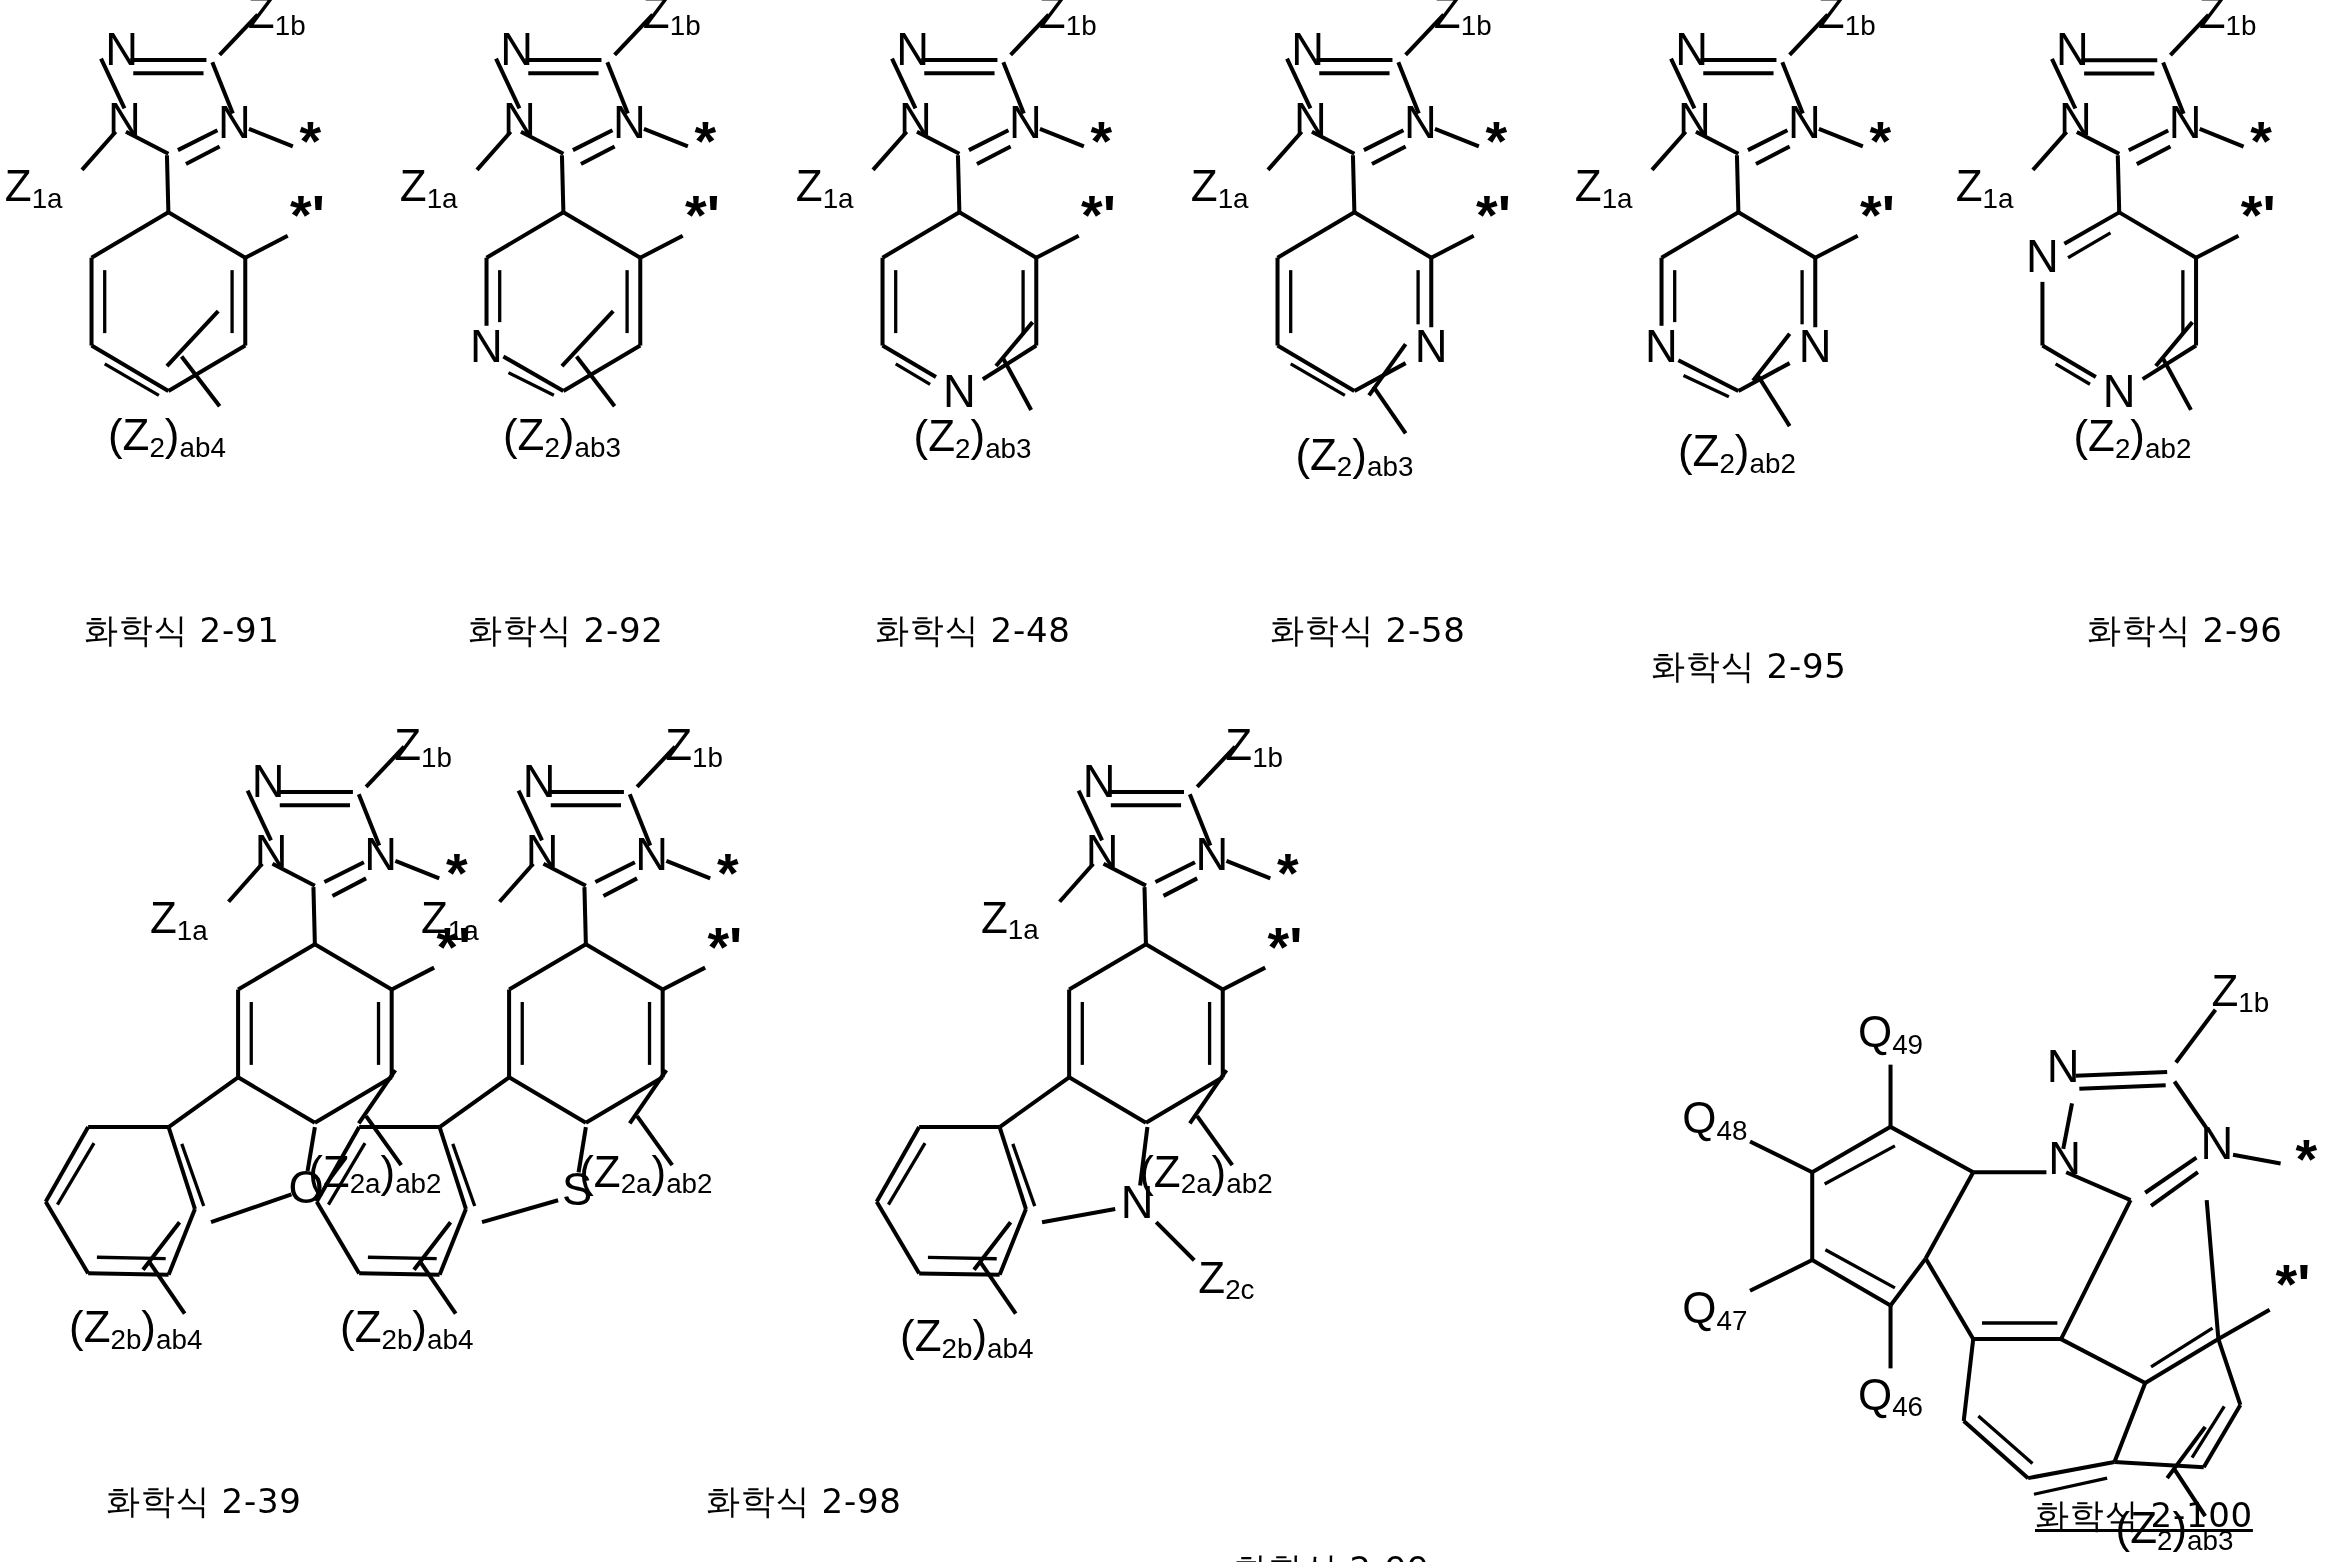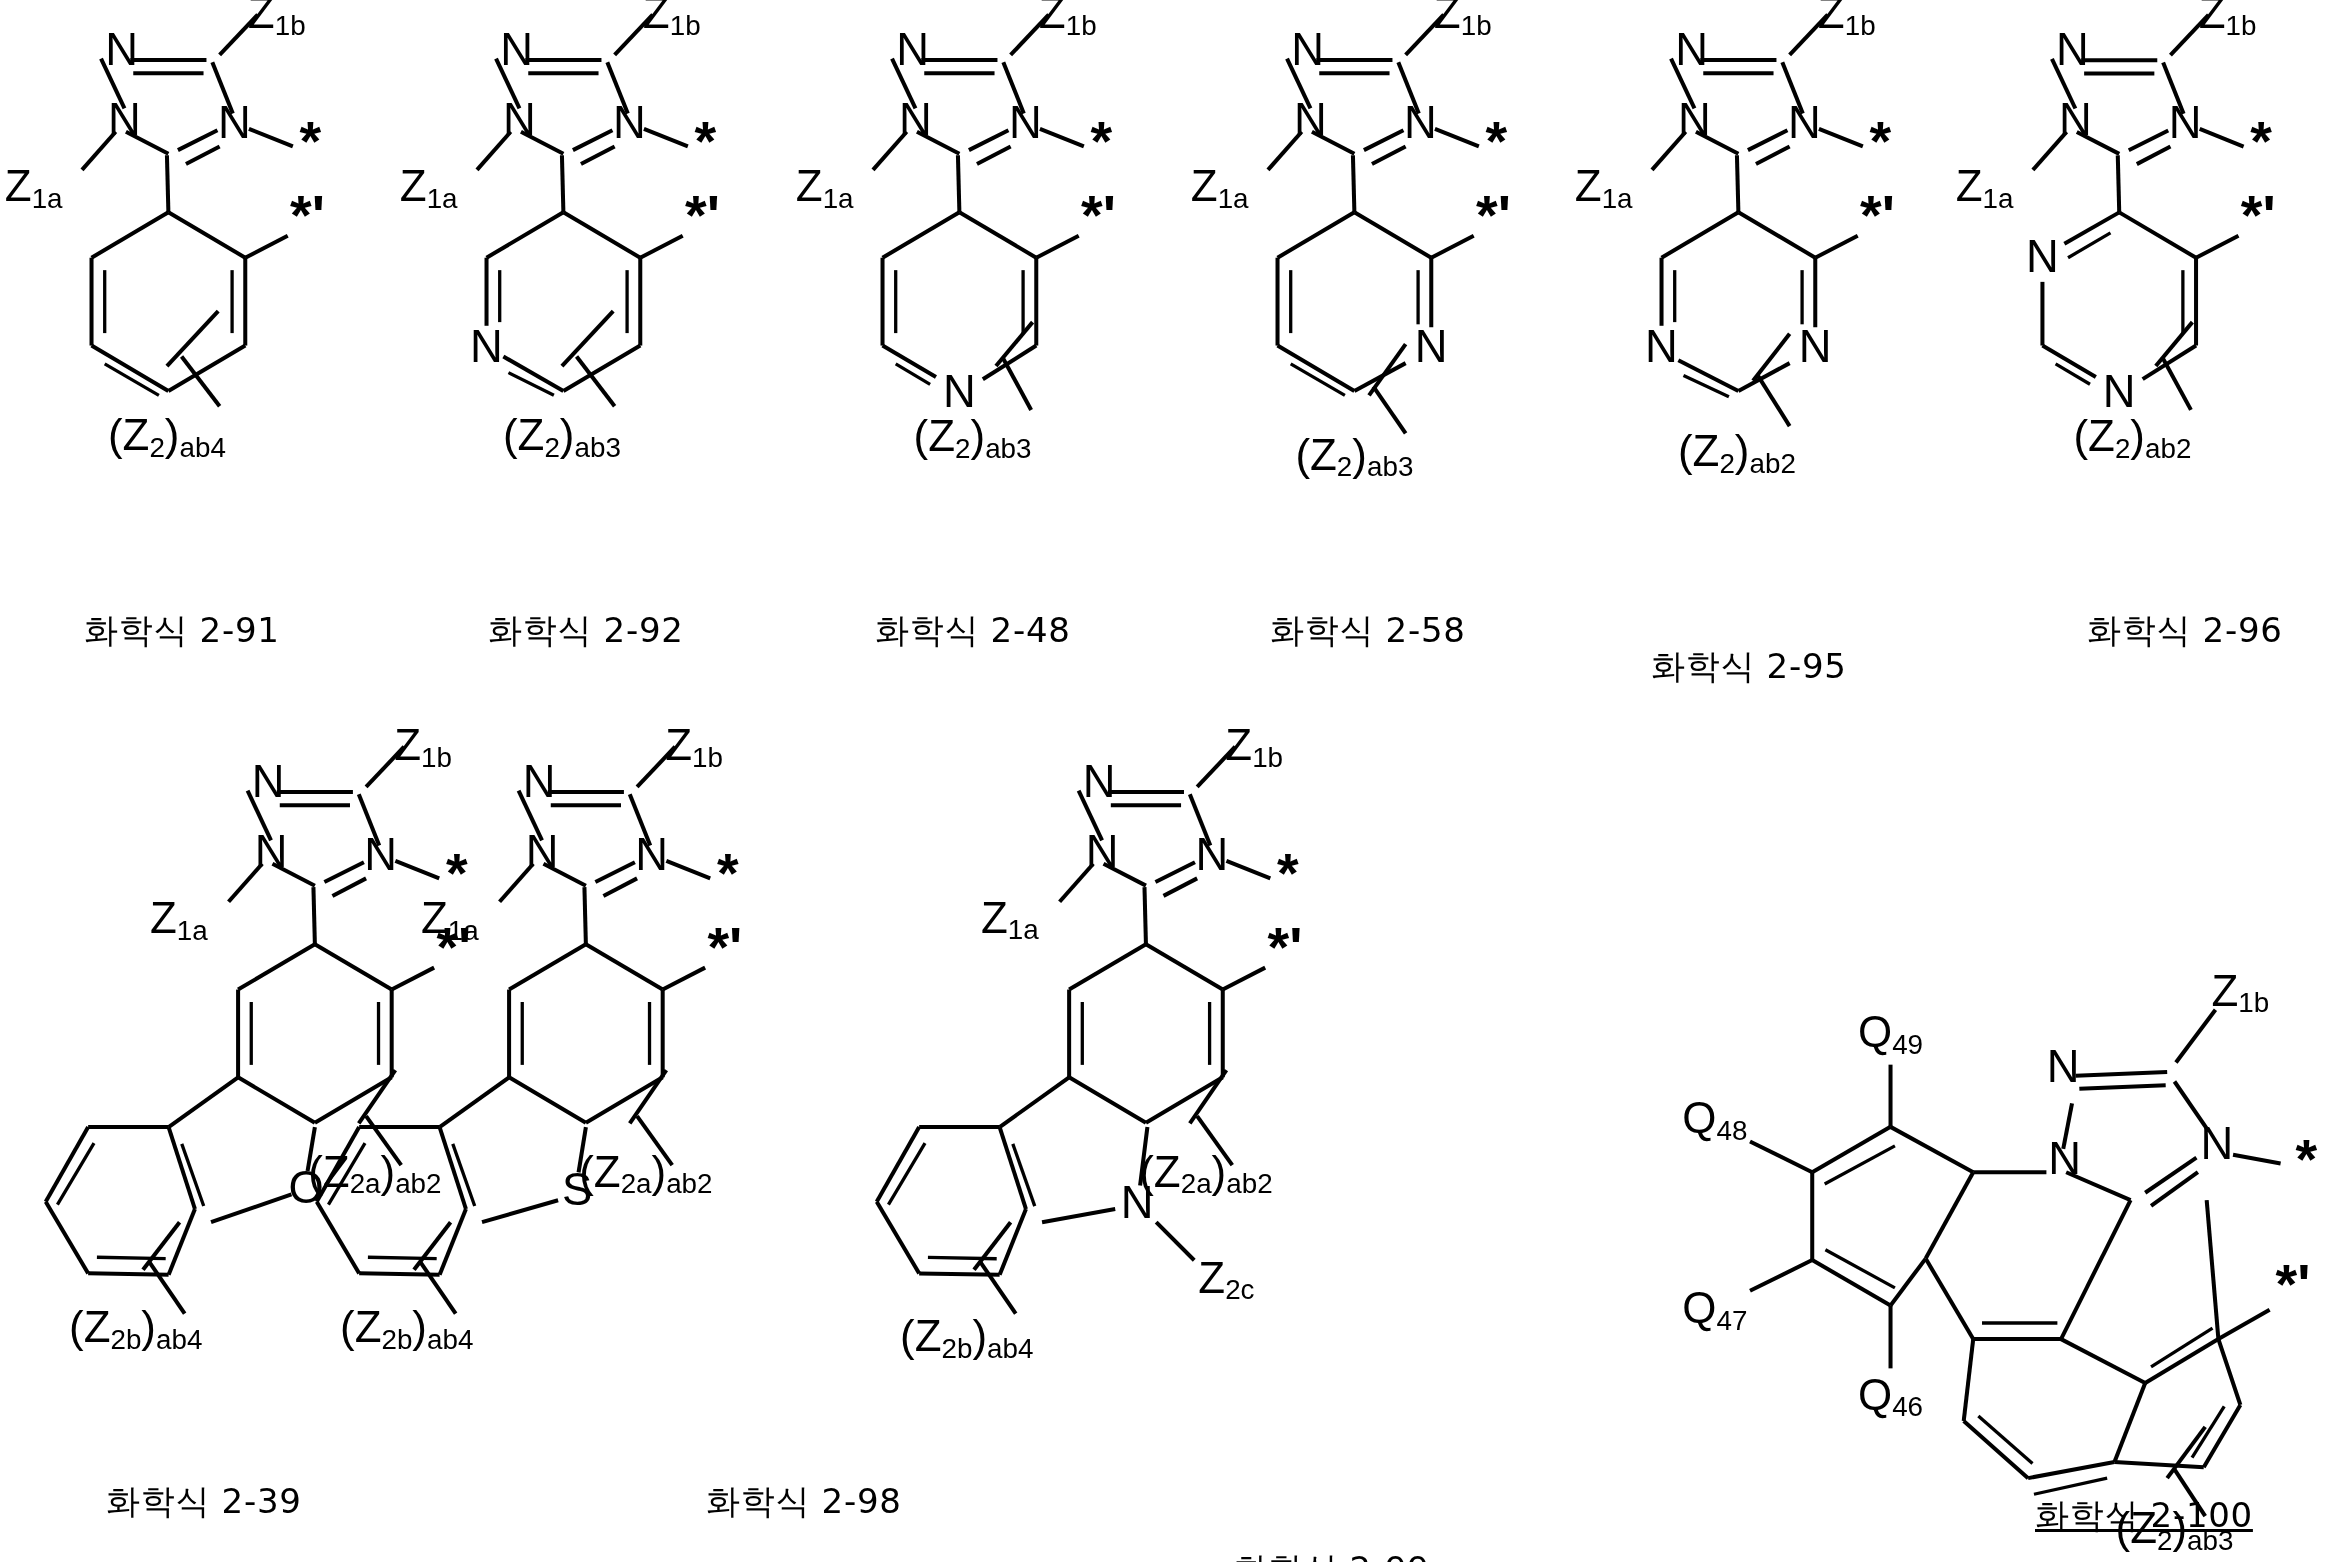--- a/index.html
+++ b/index.html
@@ -94,21 +94,21 @@
   <line class="thin" x1="155" y1="509" x2="217" y2="540"></line>
   <line class="thin" x1="317" y1="455" x2="317" y2="369"></line>
   <text class="atm" x="125" y="478">N</text>
   <line x1="335" y1="352" x2="393" y2="322"></line>
   <text class="star" x="420" y="300">*'</text>
   <line x1="228" y1="500" x2="298" y2="425"></line>
   <line x1="248" y1="487" x2="300" y2="555"></line>
   <text class="lbl" x="290" y="598" text-anchor="start"><tspan x="228">(</tspan><tspan>Z</tspan><tspan class="sub" dy="16">2</tspan><tspan dy="-16">)</tspan><tspan class="sub" dy="16">ab3</tspan></text>
 </svg>
 </div>
-<div class="caption" style="left:488px;top:608px;">화학식 2-92</div>
+<div class="caption" style="left:468px;top:608px;">화학식 2-92</div>
 
 <div class="struct" style="left:791px;top:0px;">
 <svg width="410" height="593" viewBox="0 0 560 810">
   <line x1="170" y1="148" x2="138" y2="80"></line>
   <line x1="178" y1="82" x2="282" y2="82"></line>
   <line x1="182" y1="100" x2="278" y2="100"></line>
   <line x1="290" y1="85" x2="318" y2="155"></line>
   <line x1="300" y1="75" x2="352" y2="20"></line>
   <line x1="172" y1="180" x2="230" y2="210"></line>
   <line x1="228" y1="212" x2="230" y2="290"></line>

